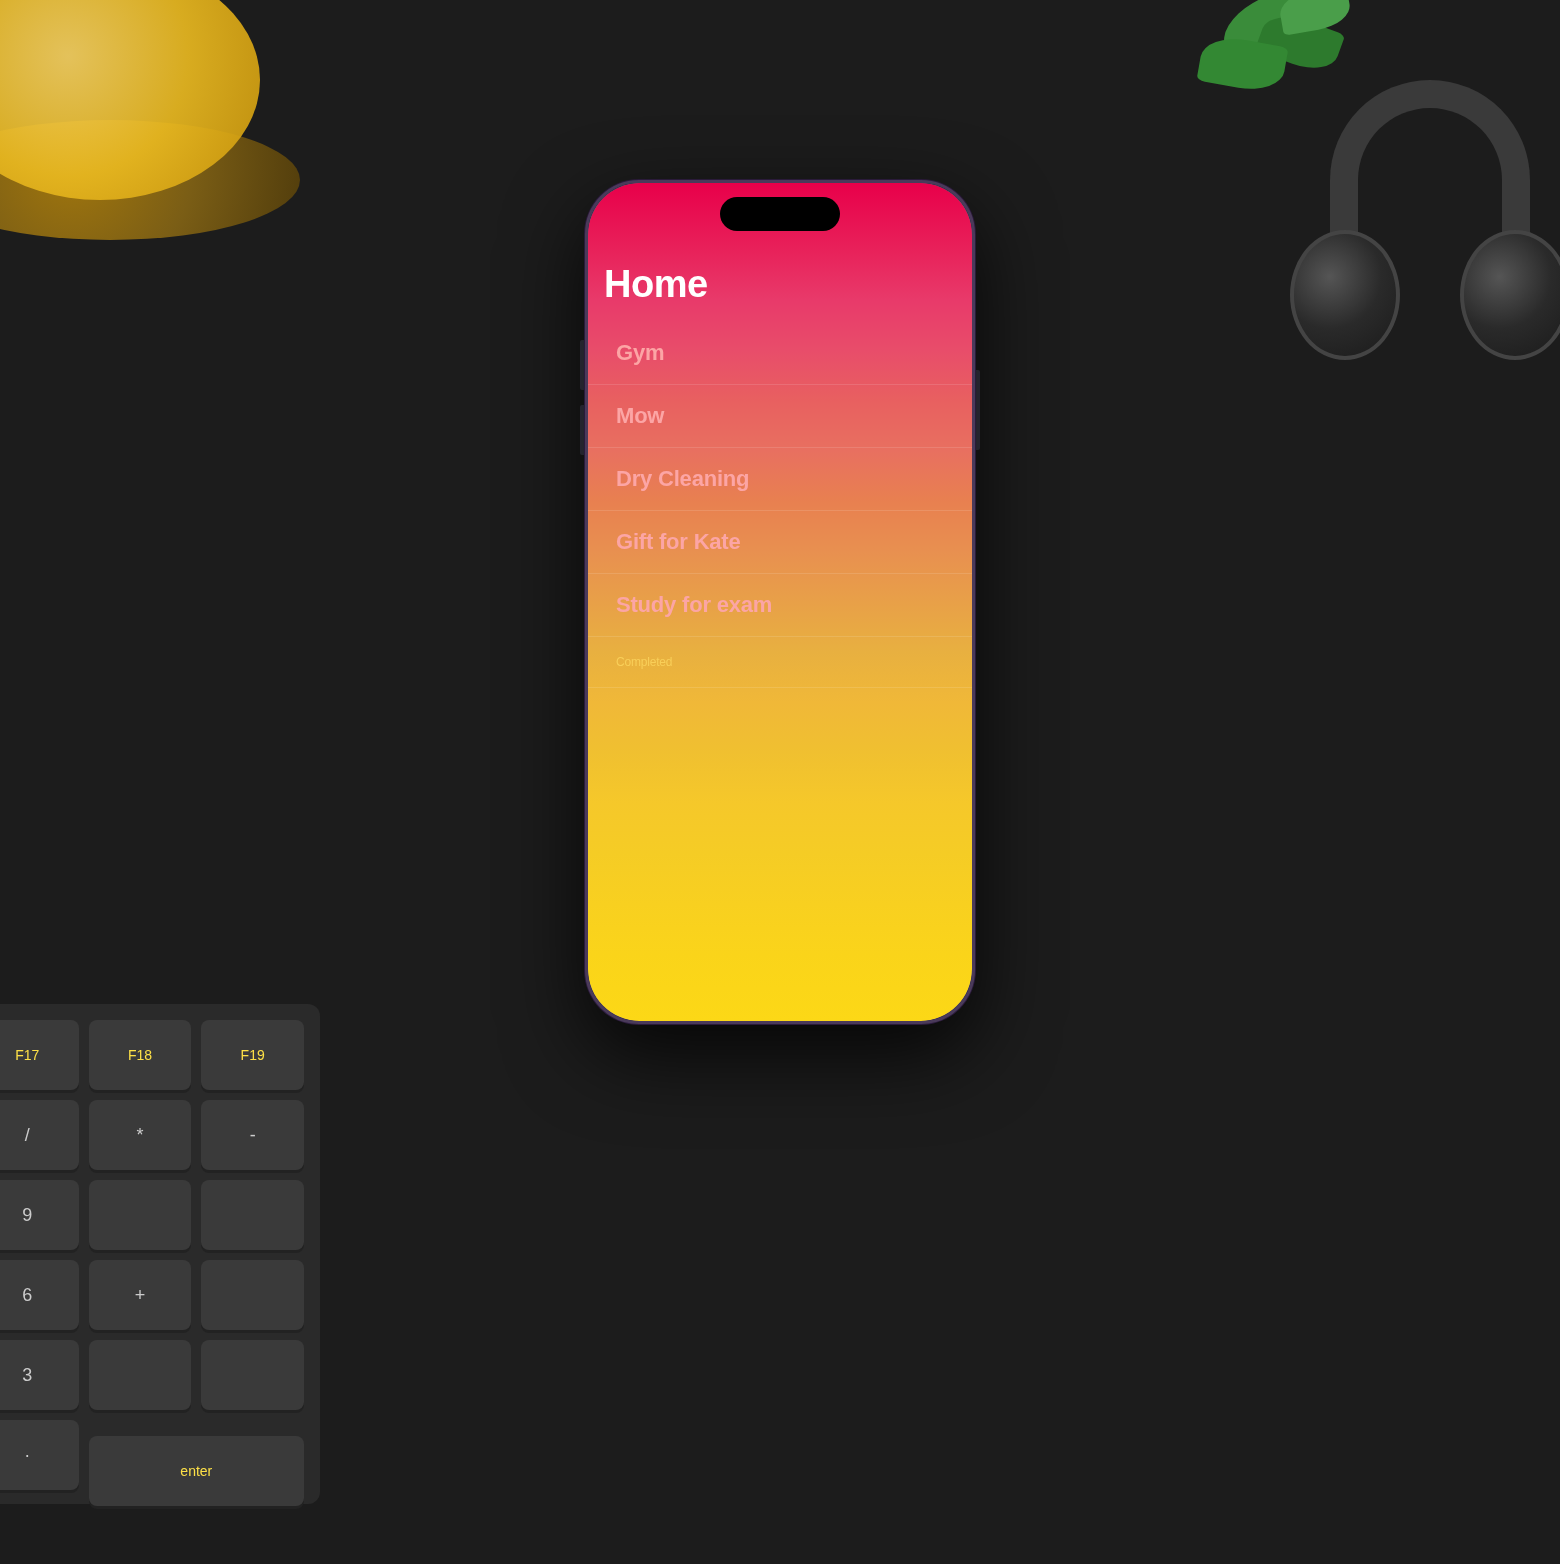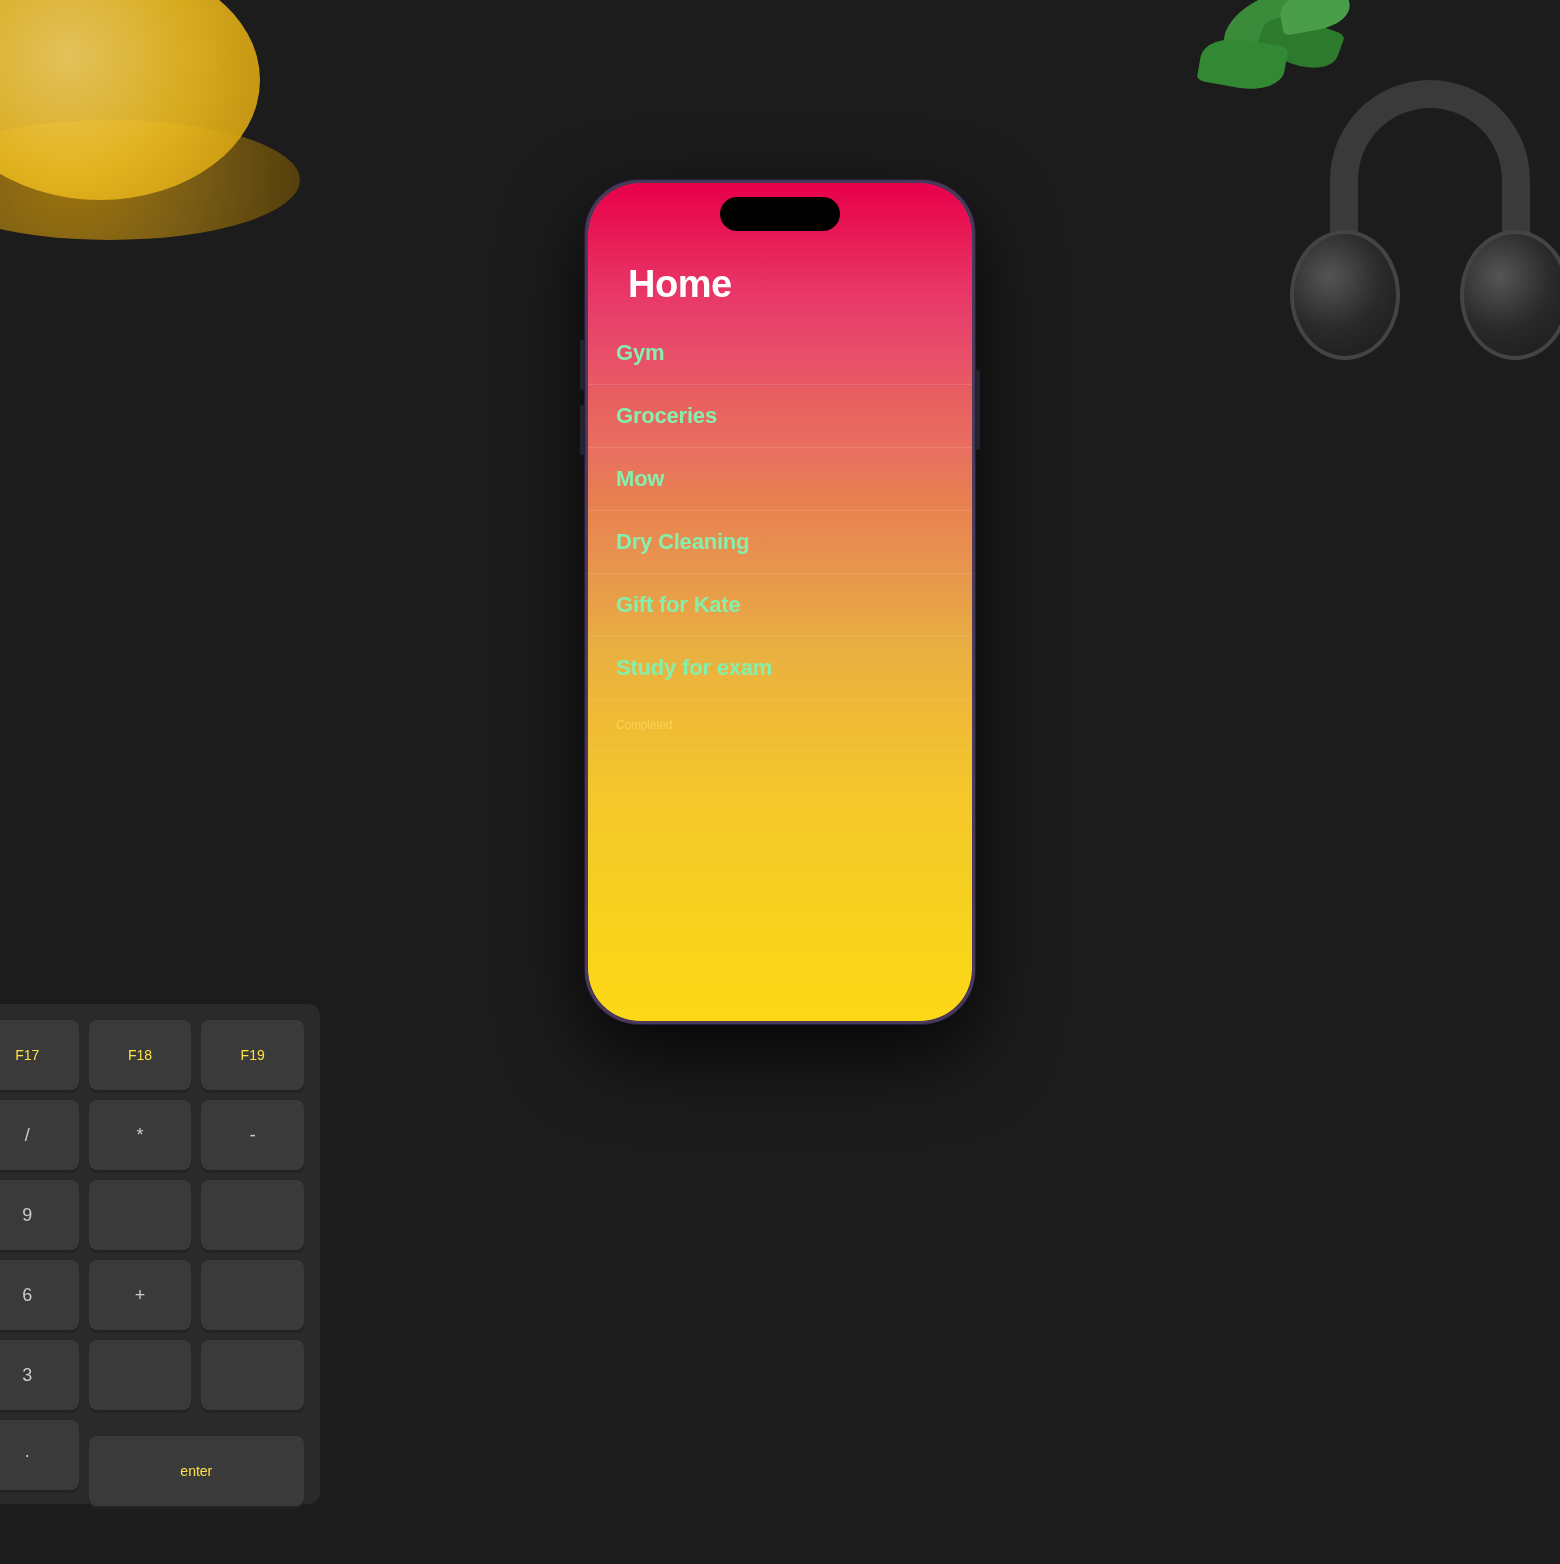--- a/index.html
+++ b/index.html
@@ -263,33 +263,33 @@
       display: flex;
       flex-direction: column;
       height: 100%;
       padding-top: 60px;
     }
 
     .app-title {
       color: white;
       font-size: 38px;
       font-weight: 800;
-      padding: 20px 40px 16px;
+      padding: 20px 16px 16px;
       letter-spacing: -0.5px;
     }
 
     .todo-list {
       display: flex;
       flex-direction: column;
       flex: 1;
     }
 
     .todo-item {
       padding: 18px 28px;
-      color: #86efac;
+      color: #fca5a5;
       font-size: 22px;
       font-weight: 600;
       border-top: 1px solid rgba(255,255,255,0.12);
       letter-spacing: -0.2px;
     }
 
     .todo-item:first-child {
       border-top: none;
     }
 
@@ -376,21 +376,20 @@
   <div class="phone-body">
     <div class="screen">
       <div class="screen-gradient"></div>
       <div class="dynamic-island"></div>
 
       <div class="screen-content">
         <div class="app-title">Home</div>
 
         <div class="todo-list">
           <div class="todo-item">Gym</div>
-          <div class="todo-item">Groceries</div>
           <div class="todo-item">Mow</div>
           <div class="todo-item">Dry Cleaning</div>
           <div class="todo-item">Gift for Kate</div>
           <div class="todo-item">Study for exam</div>
           <div class="todo-item completed-section">Completed</div>
           <div class="todo-item empty-space"></div>
         </div>
       </div>
     </div>
   </div>

